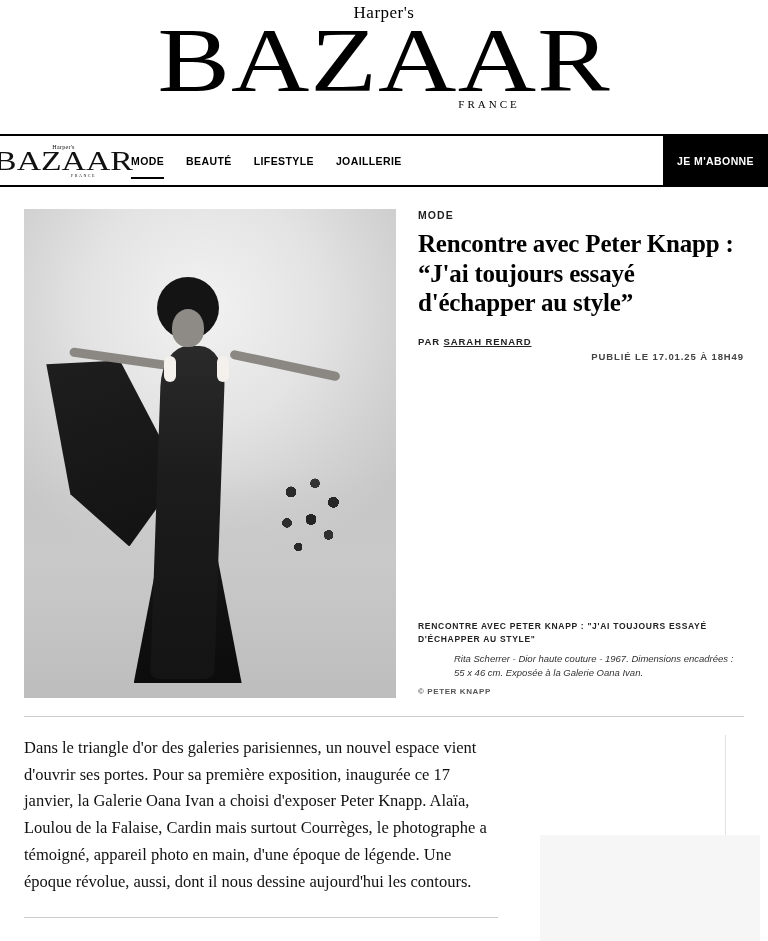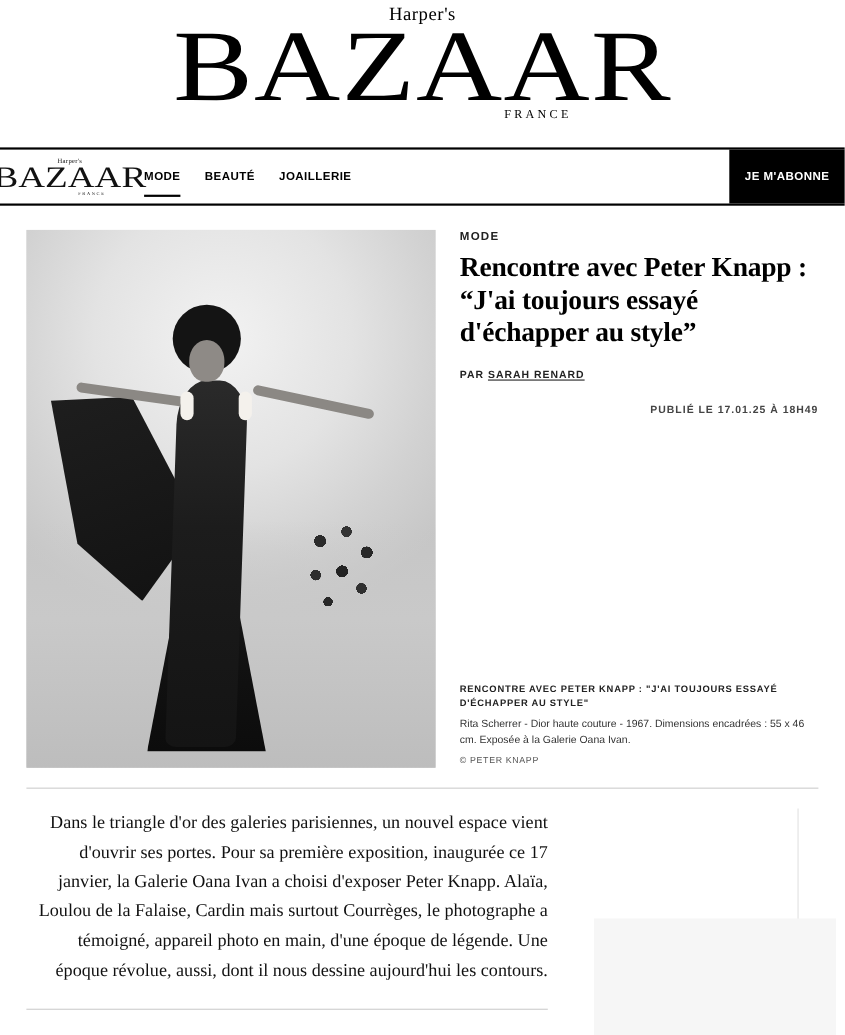--- a/index.html
+++ b/index.html
@@ -282,21 +282,21 @@
     color: #000;
     margin: 0 0 18px 0;
     letter-spacing: -0.2px;
   }
   .byline {
     font-size: 9.5px;
     font-weight: 700;
     letter-spacing: 0.9px;
     color: #222;
     text-transform: uppercase;
-    margin-bottom: 20px;
+    margin-bottom: 4px;
   }
   .byline a {
     color: #222;
     text-decoration: underline;
   }
   .pubdate {
     font-size: 9.5px;
     font-weight: 700;
     letter-spacing: 0.9px;
     color: #444;
@@ -311,40 +311,41 @@
     font-size: 8.5px;
     font-weight: 700;
     letter-spacing: 0.7px;
     color: #222;
     text-transform: uppercase;
     line-height: 1.5;
     margin-bottom: 7px;
   }
   .cap-desc {
     font-size: 9.5px;
+    font-style: italic;
     color: #333;
     line-height: 1.45;
     margin-bottom: 7px;
+    margin-left: 36px;
   }
   .cap-credit {
     font-size: 8px;
-    font-weight: 400;
+    font-weight: 700;
     letter-spacing: 0.6px;
     color: #555;
     text-transform: uppercase;
   }
 
   
   .body-wrap {
     margin: 18px 24px 0 24px;
     border-top: 1px solid #cccccc;
     padding-top: 18px;
     display: flex;
     gap: 36px;
-    text-align: right;
   }
   .body-col {
     width: 474px;
     flex: none;
   }
   .lede {
     font-family: "Liberation Serif", serif;
     font-size: 16.5px;
     line-height: 1.62;
     color: #111;
@@ -392,20 +393,21 @@
     <div class="nav-logo-stack">
       <div class="nav-logo-harpers">Harper's</div>
       <div class="nav-logo-bazaar">BAZAAR</div>
       <div class="nav-logo-france">FRANCE</div>
     </div>
   </div>
 
   <div class="nav-links">
     <div class="nav-link active">MODE</div>
     <div class="nav-link">BEAUTÉ</div>
+    <div class="nav-link">LIFESTYLE</div>
     <div class="nav-link">JOAILLERIE</div>
   </div>
 
   <div class="nav-subscribe">JE M'ABONNE</div>
 
 </div>
 
 <div class="article">
 
   <figure class="hero-figure" style="margin:0;">

